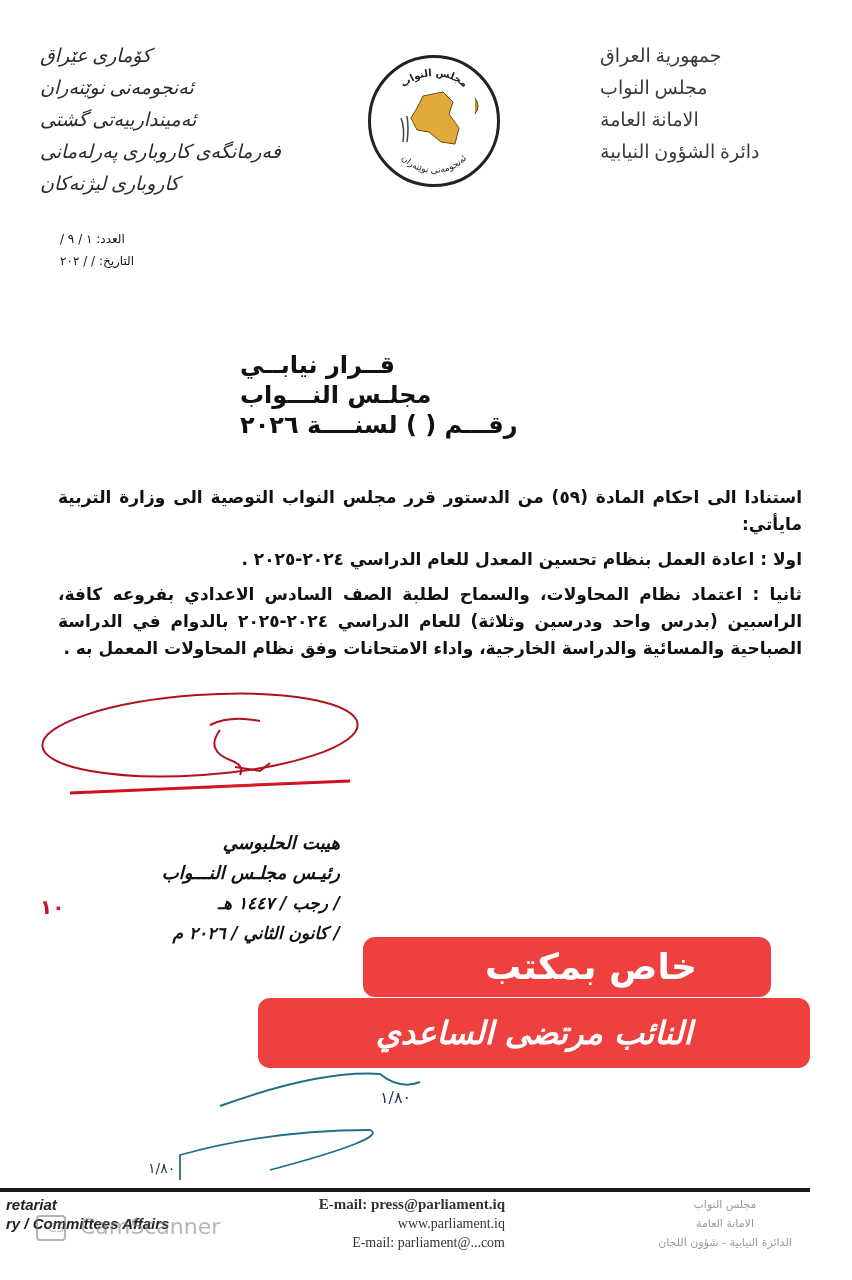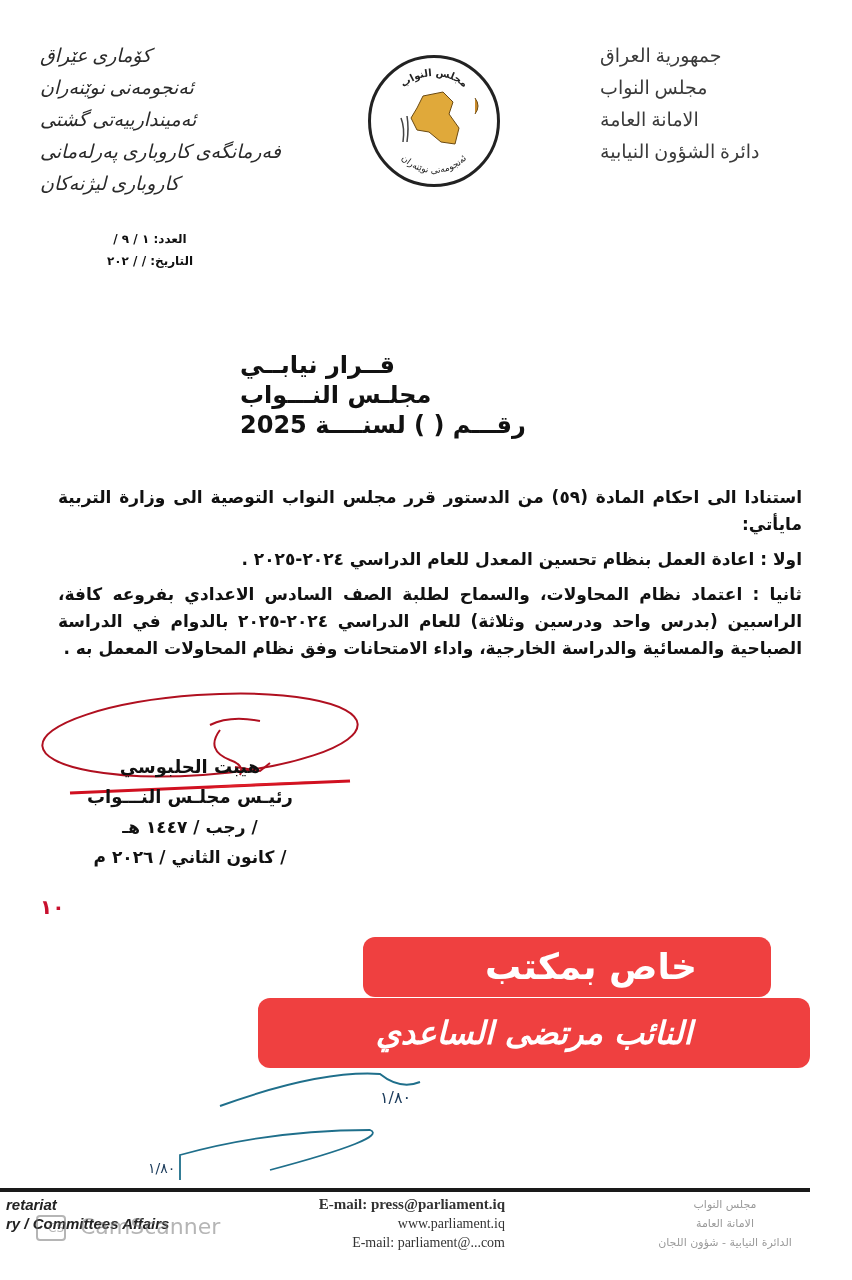--- a/index.html
+++ b/index.html
@@ -3,29 +3,29 @@
 <meta charset="utf-8">
 <style>
   html,body{margin:0;padding:0;}
   body{width:852px;height:1280px;background:#ffffff;position:relative;overflow:hidden;font-family:"DejaVu Sans",sans-serif;color:#111;}
   .abs{position:absolute;}
   .calli{font-family:Liberation Serif, serif;color:#2a2a2a;text-align:left;direction:rtl;}
   #left-head{left:40px;top:40px;width:250px;}
   #left-head div{font-size:19px;line-height:32px;font-style:italic;letter-spacing:-0.5px;}
   #right-head{left:600px;top:40px;width:245px;}
   #right-head div{font-size:19px;line-height:32px;color:#3a3a3a;}
-  #ref{left:60px;top:228px;width:180px;direction:rtl;font-size:12px;font-weight:bold;line-height:22px;text-align:center;}
+  #ref{left:60px;top:228px;width:180px;direction:rtl;font-size:12px;font-weight:normal;line-height:22px;text-align:left;}
   #ref span{display:inline-block;}
   #seal{left:368px;top:55px;width:132px;height:132px;border:3px solid #222;border-radius:50%;box-sizing:border-box;}
   #seal svg{position:absolute;left:0;top:0;}
   #title-block{left:240px;top:350px;width:340px;text-align:left;direction:rtl;font-weight:bold;font-size:24px;line-height:30px;}
   #body-text{left:50px;top:476px;width:760px;direction:rtl;text-align:justify;font-weight:bold;font-size:17px;line-height:27px;}
   #body-text p{margin:8px;}
   #signature{left:30px;top:685px;width:340px;height:120px;}
-  #sign-block{left:40px;top:752px;width:300px;text-align:center;direction:rtl;font-weight:bold;font-size:18px;line-height:30px;}
+  #sign-block{left:40px;top:828px;width:300px;text-align:right;direction:rtl;font-weight:bold;font-size:18px;line-height:30px;font-style:italic;}
   #sign-block .date-line{font-size:17px;}
   #red-mark{left:40px;top:895px;color:#c8102e;font-size:20px;font-weight:bold;}
   #overlay-top{left:363px;top:937px;width:360px;height:60px;background:#ef4040;border-radius:12px;padding-left:48px;}
   #overlay-bottom{left:258px;top:998px;width:552px;height:70px;background:#ef4040;border-radius:12px;}
   #overlay-top span,#overlay-bottom span{display:block;text-align:center;color:#fff;font-weight:bold;direction:rtl;}
   #overlay-top span{font-size:36px;line-height:60px;}
   #overlay-bottom span{font-size:32px;line-height:70px;font-style:italic;}
   #blue-sign{left:120px;top:1060px;width:360px;height:120px;}
   #blue-note-1{left:380px;top:1088px;font-size:16px;color:#1a3a5a;}
   #blue-note-2{left:148px;top:1160px;font-size:14px;color:#1a3a5a;}
@@ -81,21 +81,21 @@
   </div>
   <div>
     <span>التاريخ:</span>
     <span>/     /     ٢٠٢</span>
   </div>
 </div>
 
 <div id="title-block" class="abs">
   <div>قــرار نيابــي</div>
   <div>مجلـس النـــواب</div>
-  <div>رقـــم (     ) لسنــــة 2025</div>
+  <div>رقـــم (     ) لسنــــة ٢٠٢٦</div>
 </div>
 
 <div id="body-text" class="abs">
   <p>استنادا الى احكام المادة (٥٩) من الدستور قرر مجلس النواب التوصية الى وزارة التربية  مايأتي:</p>
   <p>اولا : اعادة العمل بنظام تحسين المعدل للعام الدراسي ٢٠٢٤-٢٠٢٥ .</p>
   <p>ثانيا : اعتماد نظام المحاولات، والسماح لطلبة الصف السادس الاعدادي بفروعه كافة، الراسبين (بدرس واحد ودرسين وثلاثة) للعام الدراسي ٢٠٢٤-٢٠٢٥ بالدوام في الدراسة الصباحية والمسائية والدراسة الخارجية، واداء الامتحانات وفق نظام المحاولات المعمل به .</p>
 </div>
 
 <div id="signature" class="abs">
   <svg width="340" height="120" viewBox="0 0 340 120">

